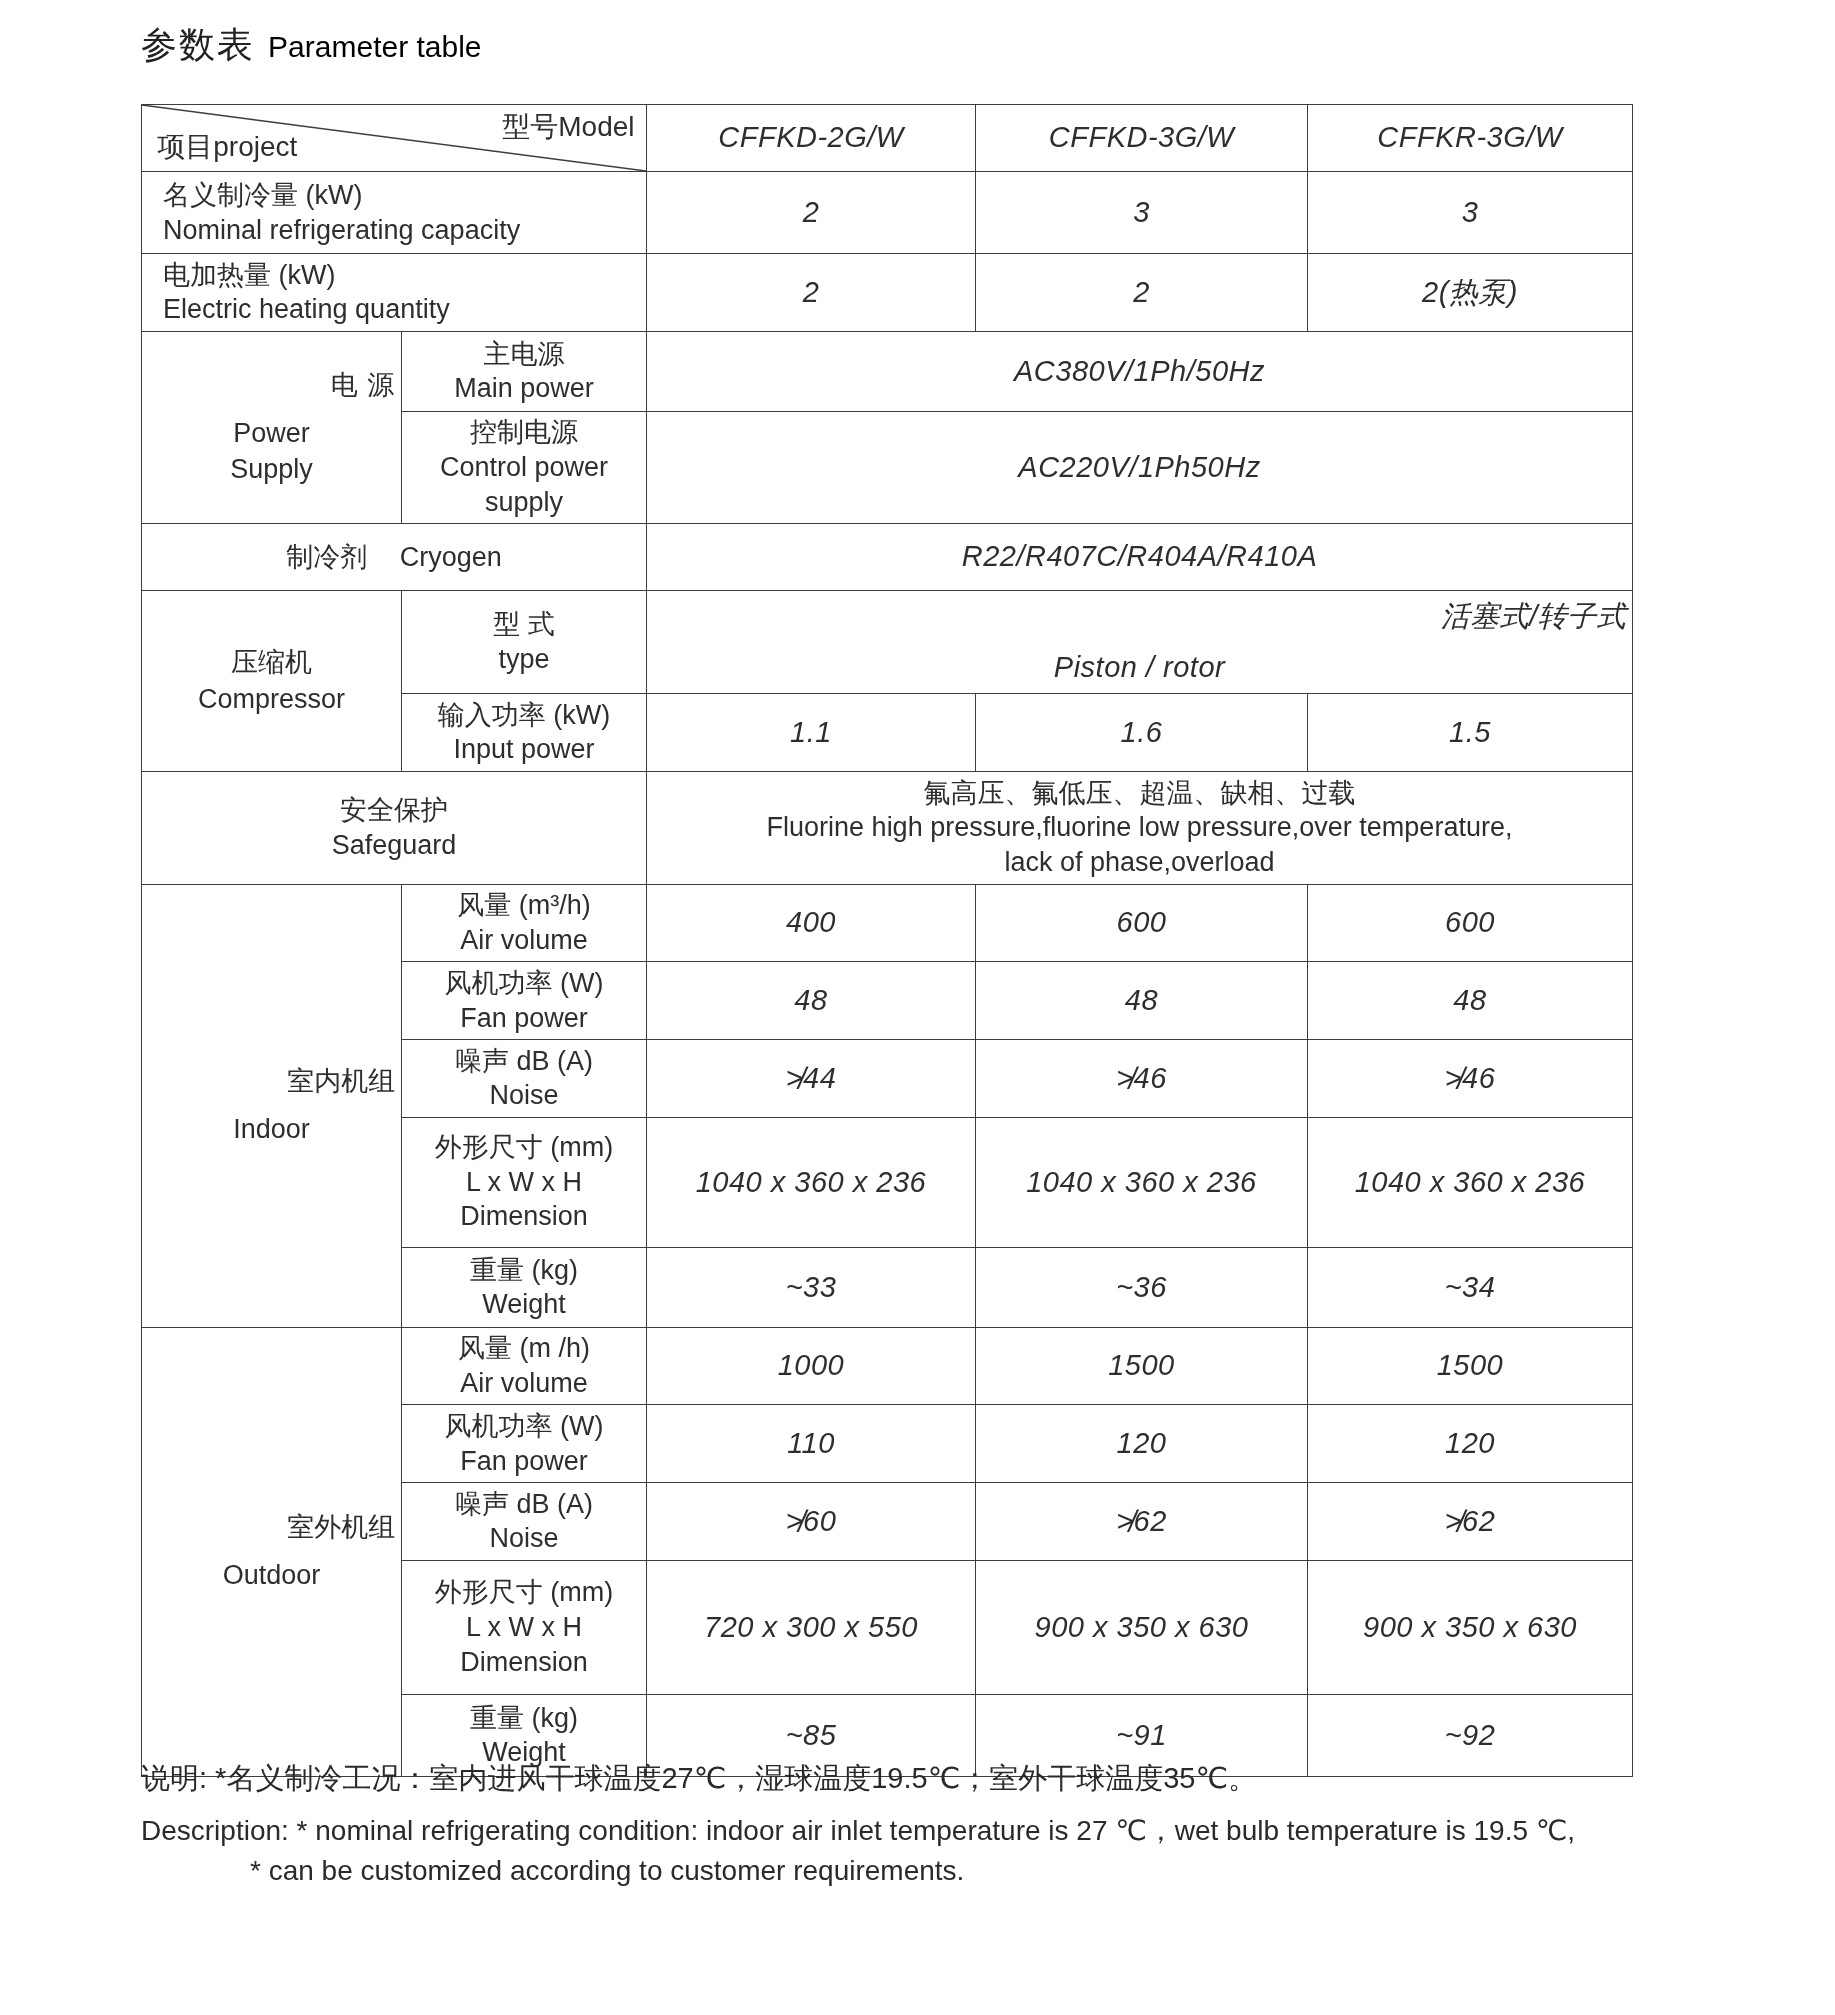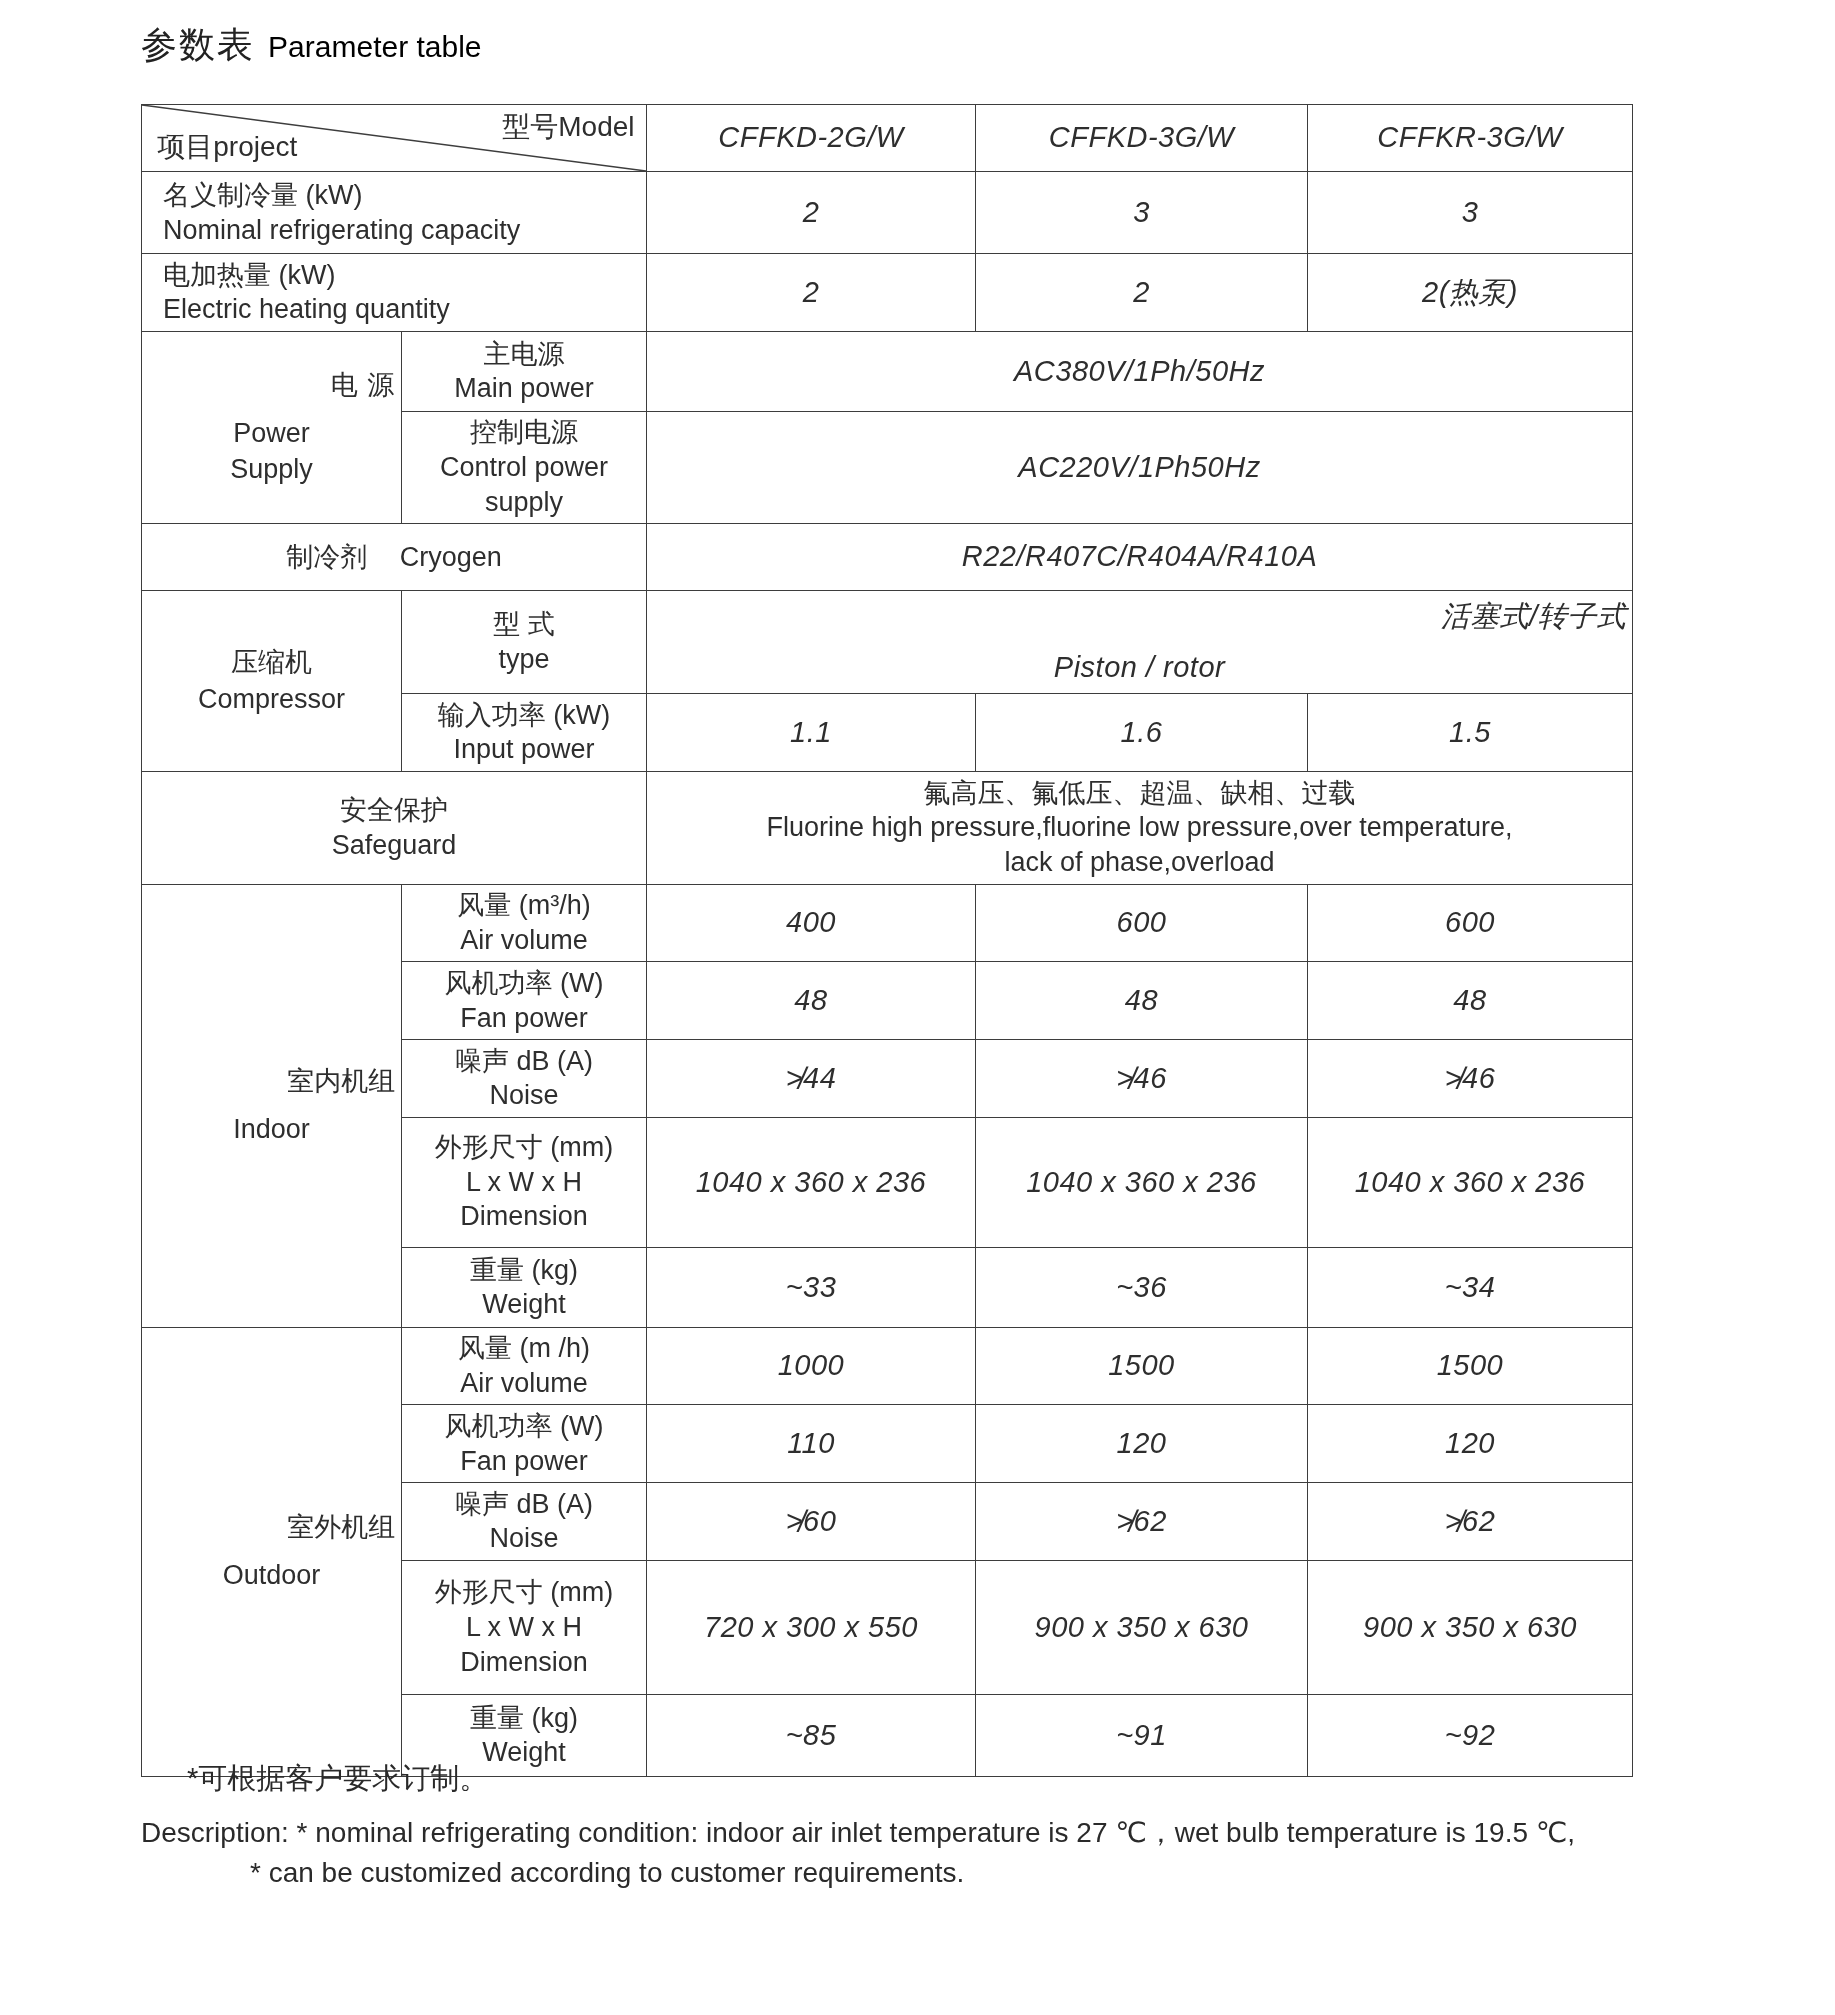--- a/index.html
+++ b/index.html
@@ -298,19 +298,19 @@
         <div>Weight</div>
       </td>
       <td class="val">~85</td>
       <td class="val">~91</td>
       <td class="val">~92</td>
     </tr>
   </tbody>
     </table>
 
   <div class="notes">
-    <div class="note-zh2">*可根据客户要求订制。</div>
+    <div class="note-zh1">说明: *名义制冷工况：室内进风干球温度27℃，湿球温度19.5℃；室外干球温度35℃。</div>
     <div class="note-en1">Description: * nominal refrigerating condition: indoor air inlet temperature is 27 ℃，wet bulb temperature is 19.5 ℃,</div>
     <div class="note-en3">* can be customized according to customer requirements.</div>
   </div>
 
 </div>
 
 
 </body></html>

